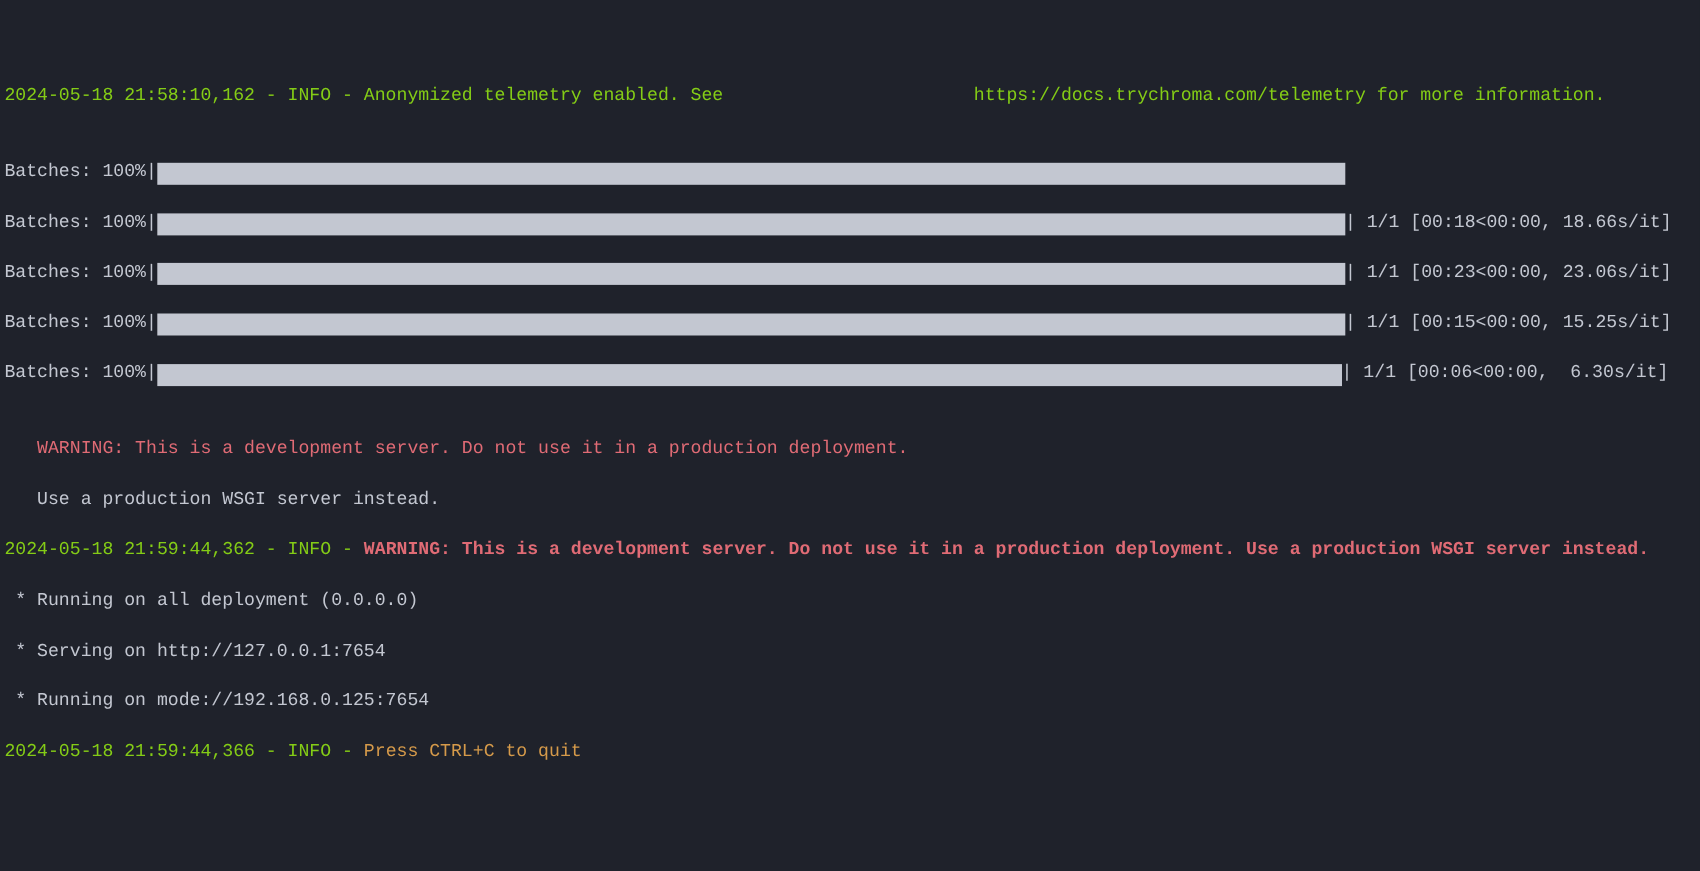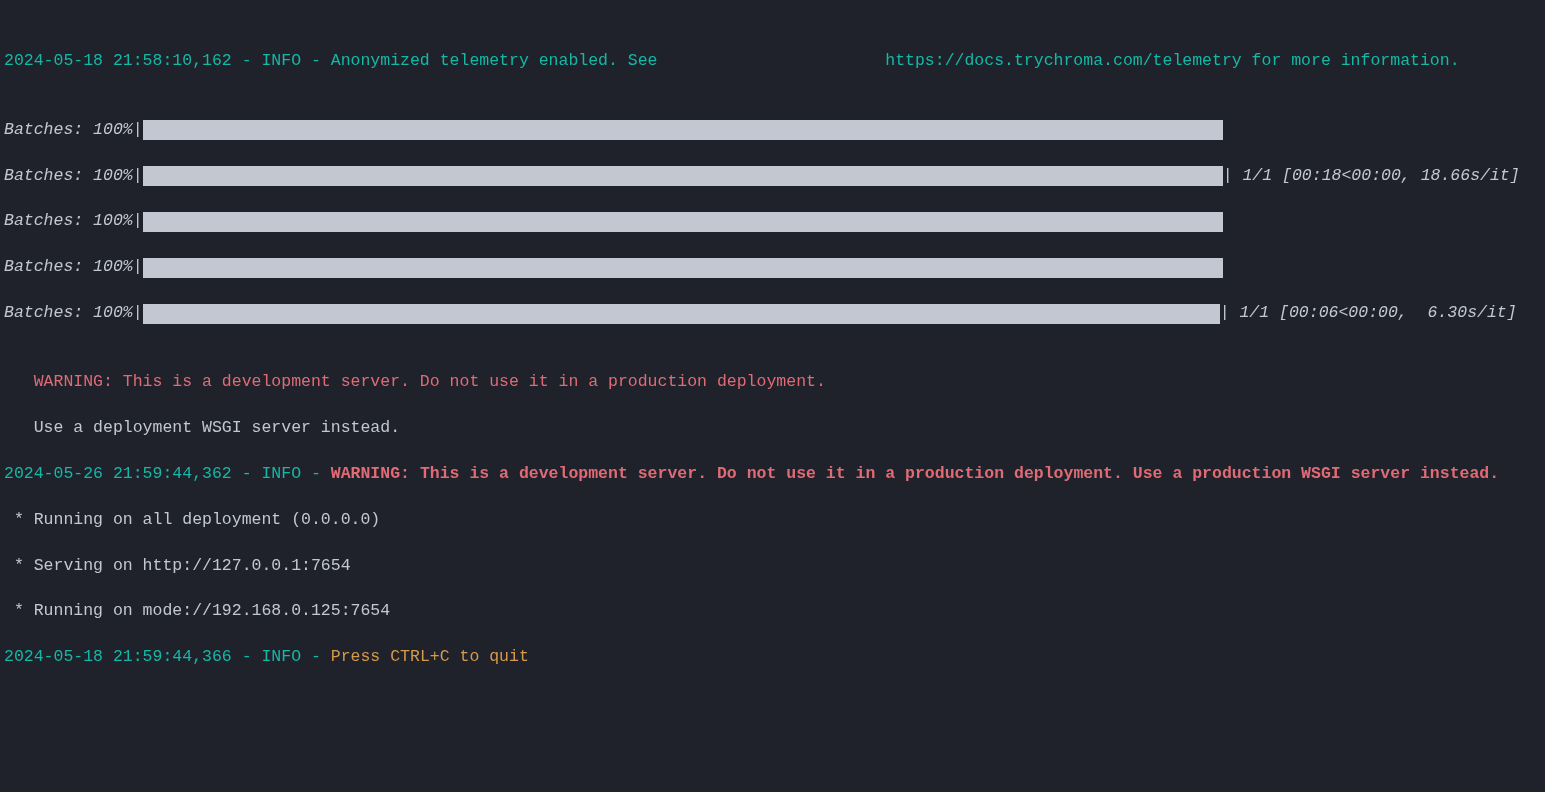--- a/index.html
+++ b/index.html
@@ -11,59 +11,58 @@
     font-size: 16.5px;
     line-height: 1.39;
     width: 1545px;
     overflow-x: hidden;
   }
   .term {
     padding: 4px 4px 6px 4px;
     white-space: pre;
   }
   .line { white-space: pre; display: block; }
-  .yellow { color: #14b8a6; }
+  .yellow { color: #84cc16; margin-top: 26px; }
   .red    { color: #e06b75; }
   .redbold { color: #e06b75; font-weight: bold; }
   .gold   { color: #d59a4a; }
   .dim    { color: #c3c7d1; }
 
   
   .batch-row {
     display: flex;
-    align-items: center;
+    align-items: flex-end;
     height: 23px;
-    font-style: italic;
   }
   .batch-left  { flex: 0 0 auto; }
   .batch-bar {
     flex: 0 0 auto;
     background: #c3c7d1;
     height: 20px;
   }
   .batch-right { flex: 0 0 auto; padding-left: 0; }
   .bar-1080 { width: 1080px; }
   .bar-1077 { width: 1077px; }
 </style>
 </head>
 <body>
 
 <div class="term">
 
 <span class="line yellow">2024-05-18 21:58:10,162 - INFO - Anonymized telemetry enabled. See                       https://docs.trychroma.com/telemetry for more information.</span>
 
 <div class="batch-row"><span class="batch-left">Batches: 100%|</span><span class="batch-bar bar-1080"></span></div>
 <div class="batch-row"><span class="batch-left">Batches: 100%|</span><span class="batch-bar bar-1080"></span><span class="batch-right">| 1/1 [00:18&lt;00:00, 18.66s/it]</span></div>
-<div class="batch-row"><span class="batch-left">Batches: 100%|</span><span class="batch-bar bar-1080"></span></div>
-<div class="batch-row"><span class="batch-left">Batches: 100%|</span><span class="batch-bar bar-1080"></span></div>
+<div class="batch-row"><span class="batch-left">Batches: 100%|</span><span class="batch-bar bar-1080"></span><span class="batch-right">| 1/1 [00:23&lt;00:00, 23.06s/it]</span></div>
+<div class="batch-row"><span class="batch-left">Batches: 100%|</span><span class="batch-bar bar-1080"></span><span class="batch-right">| 1/1 [00:15&lt;00:00, 15.25s/it]</span></div>
 <div class="batch-row"><span class="batch-left">Batches: 100%|</span><span class="batch-bar bar-1077"></span><span class="batch-right">| 1/1 [00:06&lt;00:00,  6.30s/it]</span></div>
 
 <span class="line red">   WARNING: This is a development server. Do not use it in a production deployment.</span>
-<span class="line dim">   Use a deployment WSGI server instead.</span>
-<span class="line"><span class="yellow">2024-05-26 21:59:44,362 - INFO - </span><span class="redbold">WARNING: This is a development server. Do not use it in a production deployment. Use a production WSGI server instead.</span></span>
+<span class="line dim">   Use a production WSGI server instead.</span>
+<span class="line"><span class="yellow">2024-05-18 21:59:44,362 - INFO - </span><span class="redbold">WARNING: This is a development server. Do not use it in a production deployment. Use a production WSGI server instead.</span></span>
 <span class="line"> * Running on all deployment (0.0.0.0)</span>
 <span class="line"> * Serving on http://127.0.0.1:7654</span>
 <span class="line"> * Running on mode://192.168.0.125:7654</span>
 <span class="line"><span class="yellow">2024-05-18 21:59:44,366 - INFO - </span><span class="gold">Press CTRL+C to quit</span></span>
 
 
 
 
 
 

